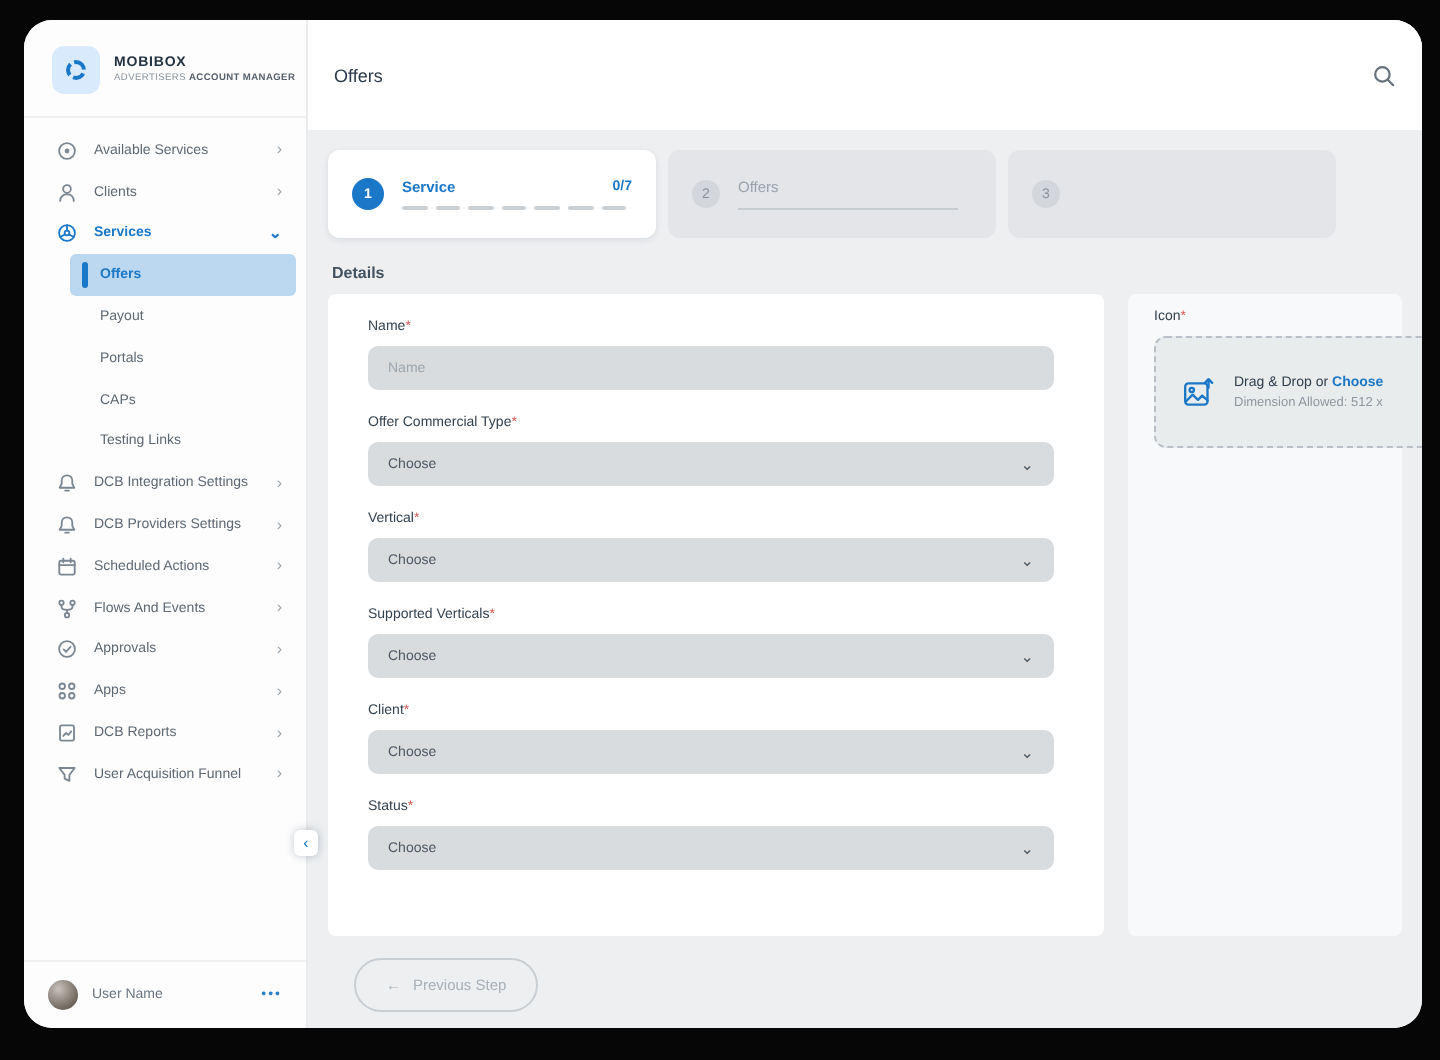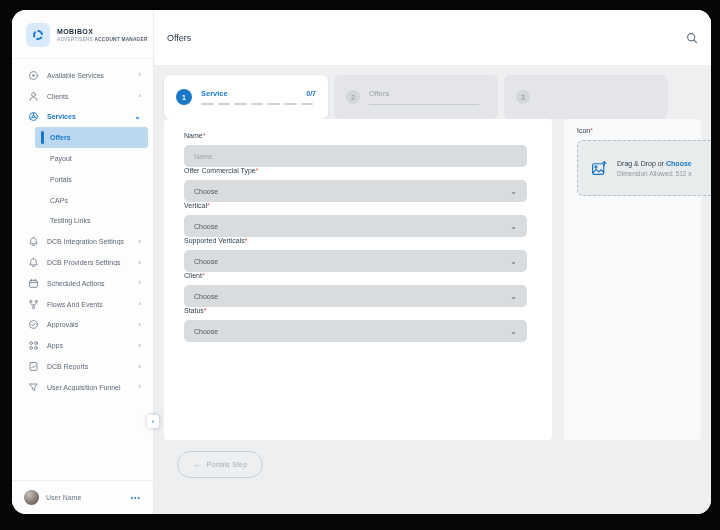--- a/index.html
+++ b/index.html
@@ -48,21 +48,21 @@
   .step-label { font-size:7.5px; font-weight:bold; color:#1b78c8; }
   .inactive .step-label { color:#9aa2ab; font-weight:normal; }
   .step-progress { font-size:7px; font-weight:bold; color:#1b78c8; }
   .dashes { display:flex; gap:4px; margin-top:5px; }
   .dash { width:12.6px; height:2.6px; border-radius:2px; background:#ccd1d6; }
   .step-line { height:1px; background:#c7ccd1; margin-top:6px; width:94%; }
 
   .details-title { margin:13px 0 6px 2px; font-size:8px; color:#42515f; font-weight:bold; }
   .panels { display:flex; gap:12px; height:321px; }
   .form-panel { width:388px; flex:0 0 auto; background:#fff; border-radius:4px; padding:13px 20px 0 20px; }
-  .f-group { }
+  .f-group { margin-bottom:13px; }
   .f-label { font-size:7px; color:#33424f; margin-bottom:6px; }
   .req { color:#d9534f; }
   .f-input { display:block; width:343px; height:22px; background:#d9dcdf; border:none; border-radius:5px; font-size:7px; color:#55606b; padding:0 10px; font-family:"Liberation Sans", sans-serif; outline:none; }
   .f-input::placeholder { color:#9ba5ae; }
   .f-select { width:343px; height:22px; background:#d9dcdf; border-radius:5px; display:flex; align-items:center; justify-content:space-between; padding:0 10px; font-size:7px; color:#4d5863; cursor:pointer; }
   .sel-chev { color:#525d68; font-size:8px; }
 
   .icon-panel { flex:1; min-width:0; background:#f7f9fa; border-radius:4px; padding:8px 0 0 13px; overflow:visible; }
   .upload-box { margin-top:6px; width:252px; height:56px; border:1.5px dashed #b8bfc6; border-radius:6px; background:#e9eced; display:flex; align-items:center; gap:9px; padding-left:13px; cursor:pointer; }
   .upload-line1 { font-size:7px; color:#2e3e4d; white-space:nowrap; }
@@ -283,20 +283,21 @@
               </div>
             <div class="step-line"></div>
           </div>
         </div>
 
         <div class="step-card inactive">
           <div class="step-num">3</div>
         </div>
       </div>
 
+      <div class="details-title">Details</div>
 
       <div class="panels">
         <div class="form-panel">
 
           <div class="f-group">
             <div class="f-label"><span>Name</span><span class="req">*</span></div>
             <input class="f-input" type="text" placeholder="Name" style="">
           </div>
 
           <div class="f-group">
@@ -354,19 +355,19 @@
               <div class="upload-line1"><span>Drag &amp; Drop or</span> <span class="choose">Choose</span></div>
               <div class="upload-line2">Dimension Allowed: 512 x</div>
             </div>
           </div>
         </div>
       </div>
 
       <div class="footer">
         <button class="prev-btn">
           <span>←</span>
-          <span>Portals Step</span>
+          <span>Previous Step</span>
         </button>
       </div>
 
     </div>
   </div>
 </div>
 
 </body></html>

